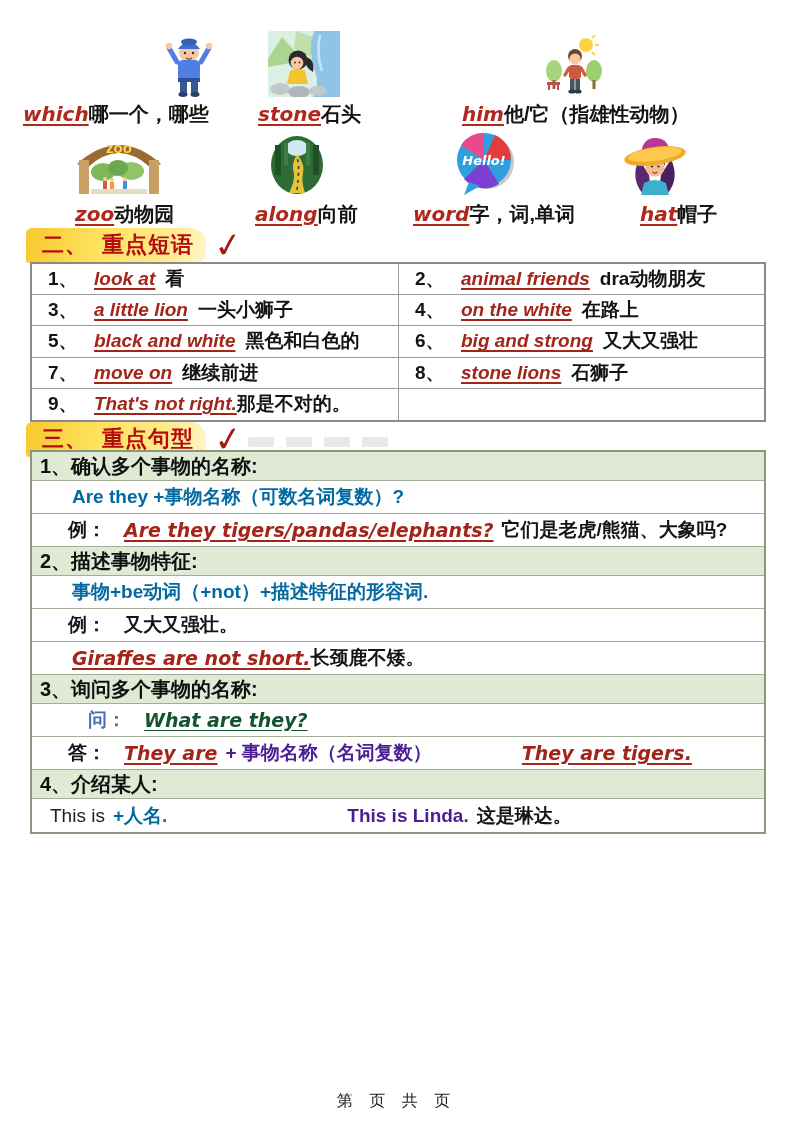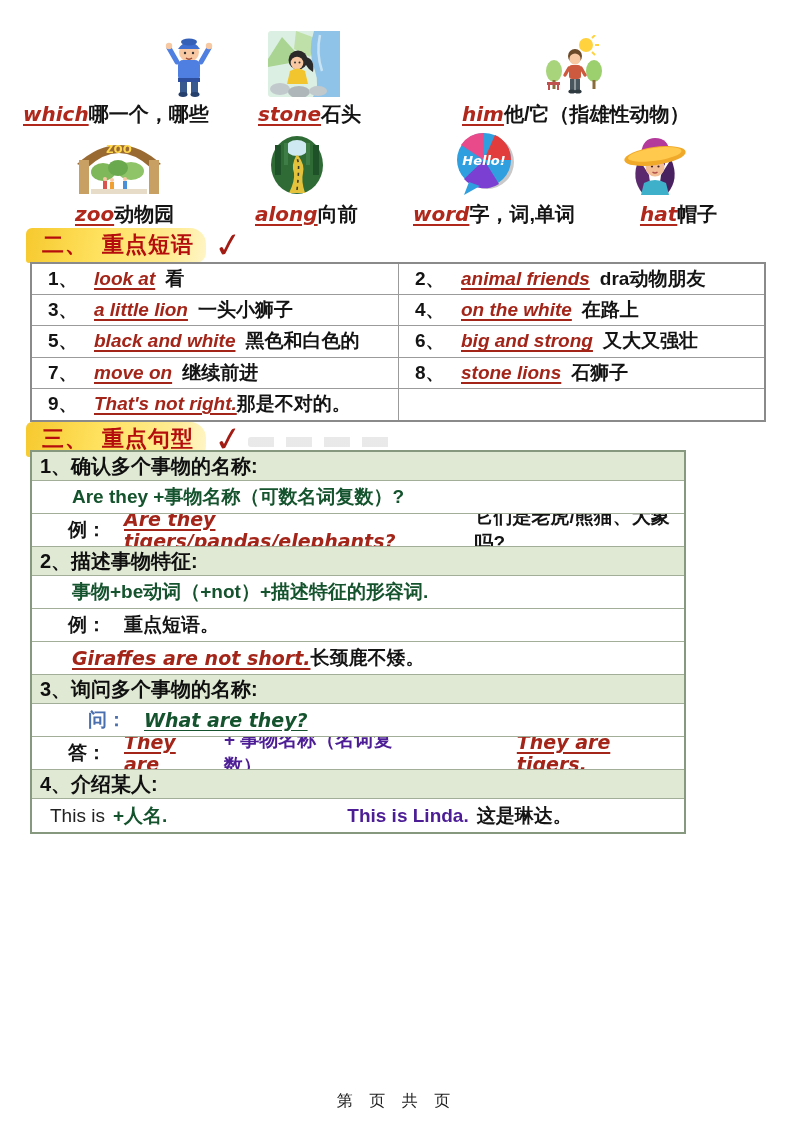--- a/index.html
+++ b/index.html
@@ -30,26 +30,26 @@
   .t1c{height:31.2px;display:flex;align-items:center;padding-left:16px;border-bottom:1px solid #9b9b9b;overflow:hidden}
   .t1c.colL{border-right:1px solid #9b9b9b}
   .t1c.last{border-bottom:none}
   .t1 .num{color:#141414;font-weight:700;font-size:19px;width:46px;flex:0 0 auto}
   .t1 .en{color:#a32519;font-weight:700;font-style:italic;font-size:19px;text-decoration:underline;
           text-underline-offset:3px;text-decoration-thickness:2px;margin-right:10px;font-family:Liberation Sans, sans-serif}
   .t1 .en.tight{margin-right:0}
   .t1 .zh{color:#141414;font-weight:700;font-size:19px}
 
   
-  .t2{position:absolute;left:30px;top:450px;width:656px;border:2px solid #86997f;background:#fff}
+  .t2{position:absolute;left:30px;top:450px;width:736px;border:2px solid #86997f;background:#fff}
   .t2 .r{display:flex;align-items:center;border-bottom:1px solid #a2ae98;height:33px;padding-left:40px;overflow:hidden}
   .t2 .r.header{background:#dfe9d4;height:29px;padding-left:8px}
   .t2 .r.last{border-bottom:none}
   .t2 .htxt{color:#101010;font-weight:700;font-size:20px}
-  .blue{color:#14532d;font-weight:700;font-size:19px}
+  .blue{color:#0369a1;font-weight:700;font-size:19px}
   .blue-u{color:#14532d;font-weight:700;font-size:19px;font-style:italic;text-decoration:underline;
           text-underline-offset:3px;font-family:"DejaVu Sans",sans-serif}
   .pfx{color:#141414;font-weight:700;font-size:19px;margin-right:18px;flex:0 0 auto}
   .pfx.bluepfx{color:#4a6fae}
   .redu{color:#a32519;font-weight:700;font-style:italic;font-size:19px;text-decoration:underline;
         text-underline-offset:3px;text-decoration-thickness:2px;font-family:"DejaVu Sans",sans-serif}
   .red{color:#4c1d95;font-weight:700;font-size:19px}
   .zh2{color:#141414;font-weight:700;font-size:19px}
   .plain{color:#222;font-size:19px}
   .indent{padding-left:76px}
@@ -289,21 +289,21 @@
         <span class="zh2">它们是老虎/熊猫、大象吗?</span>
       </div>
     <div class="r header">
         <span class="htxt">2、描述事物特征:</span>
       </div>
     <div class="r">
         <span class="blue">事物+be动词（+not）+描述特征的形容词.</span>
       </div>
     <div class="r" style="padding-left:36px">
         <span class="pfx">例：</span>
-        <span class="zh2">重点短语。</span>
+        <span class="zh2">又大又强壮。</span>
       </div>
     <div class="r indent">
         <span class="redu">Giraffes are not short.</span>
         <span class="zh2">长颈鹿不矮。</span>
       </div>
     <div class="r header">
         <span class="htxt">3、询问多个事物的名称:</span>
       </div>
     <div class="r" style="padding-left:56px">
         <span class="pfx bluepfx">问：</span>

